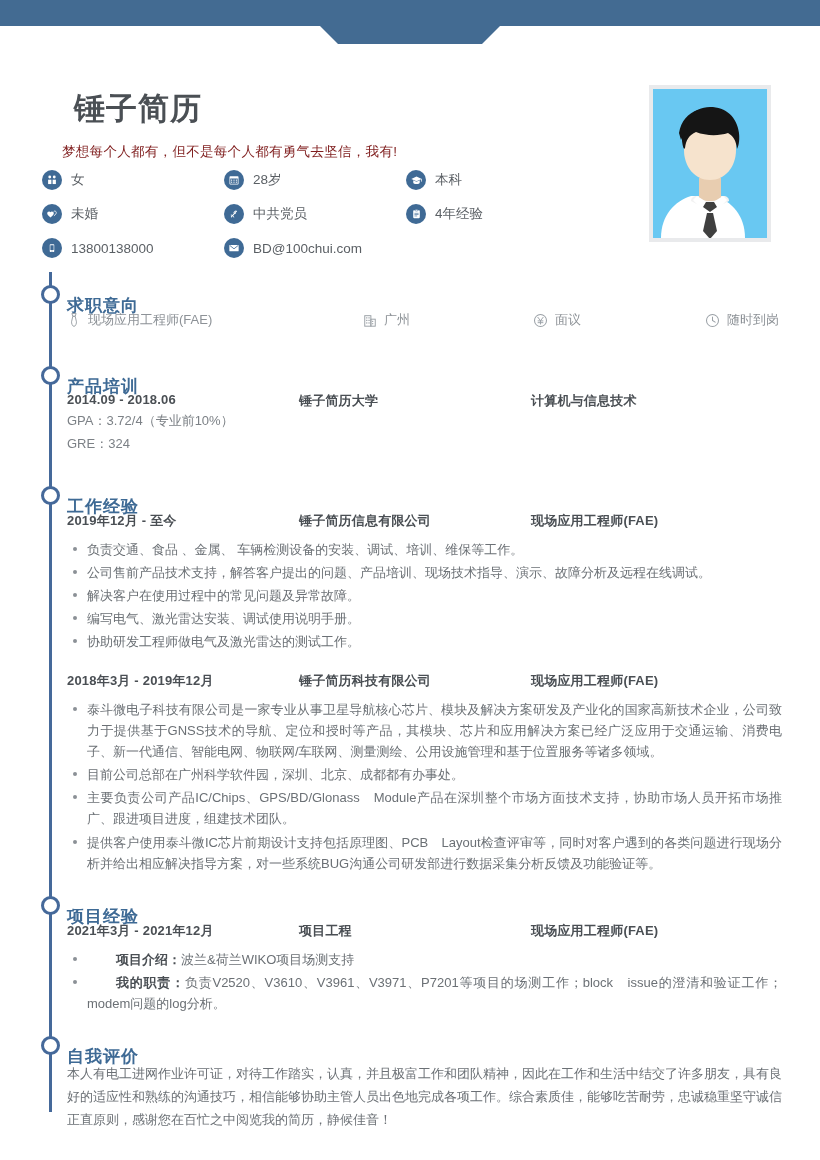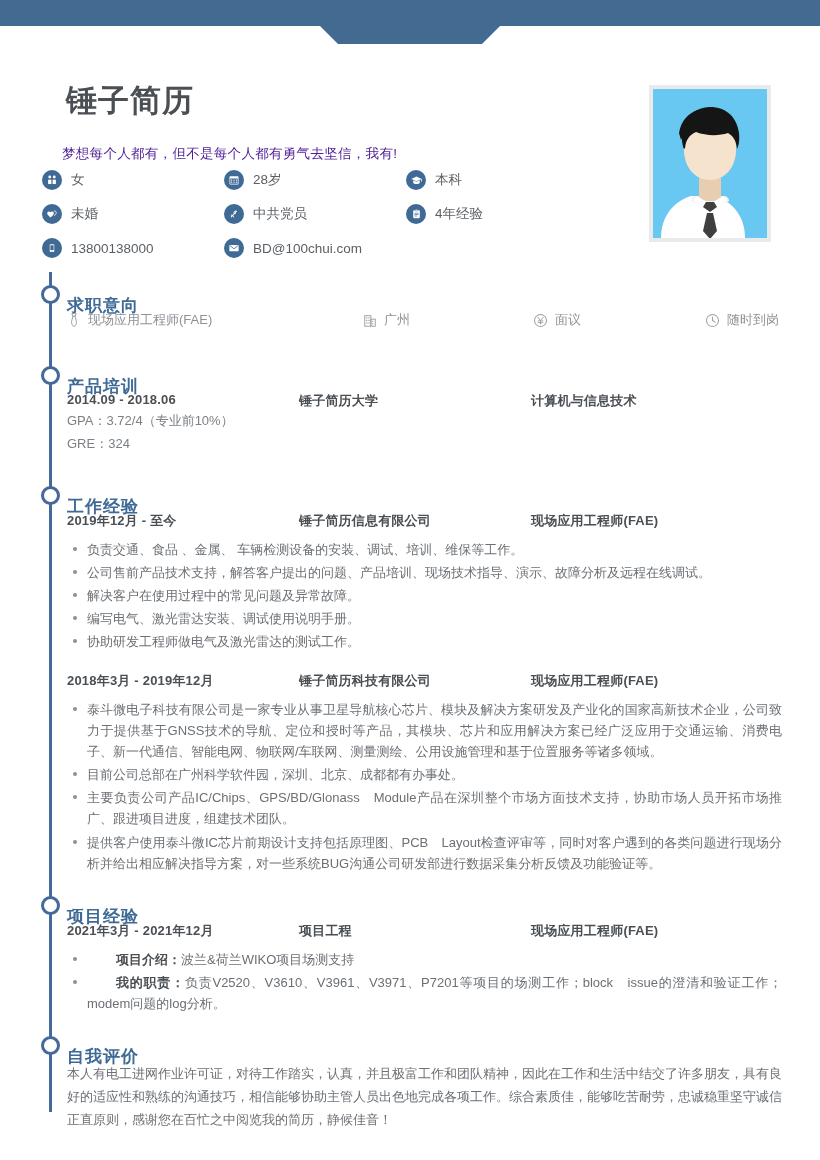--- a/index.html
+++ b/index.html
@@ -40,26 +40,26 @@
     top: 78px;
     left: 62px;
     width: 560px;
   }
   .name {
     font-size: 31px;
     font-weight: bold;
     color: #4a4f54;
     letter-spacing: 1px;
     line-height: 1.2;
-    margin: 4px;
+    margin: 12px;
   }
   .slogan {
-    margin-top: 26px;
+    margin-top: 16px;
     font-size: 13.5px;
-    color: #4c1d95;
+    color: #7f1d1d;
     letter-spacing: 0.3px;
   }
 
   
   .info-grid {
     position: absolute;
     top: 163px;
     left: 42px;
     width: 580px;
     display: grid;

